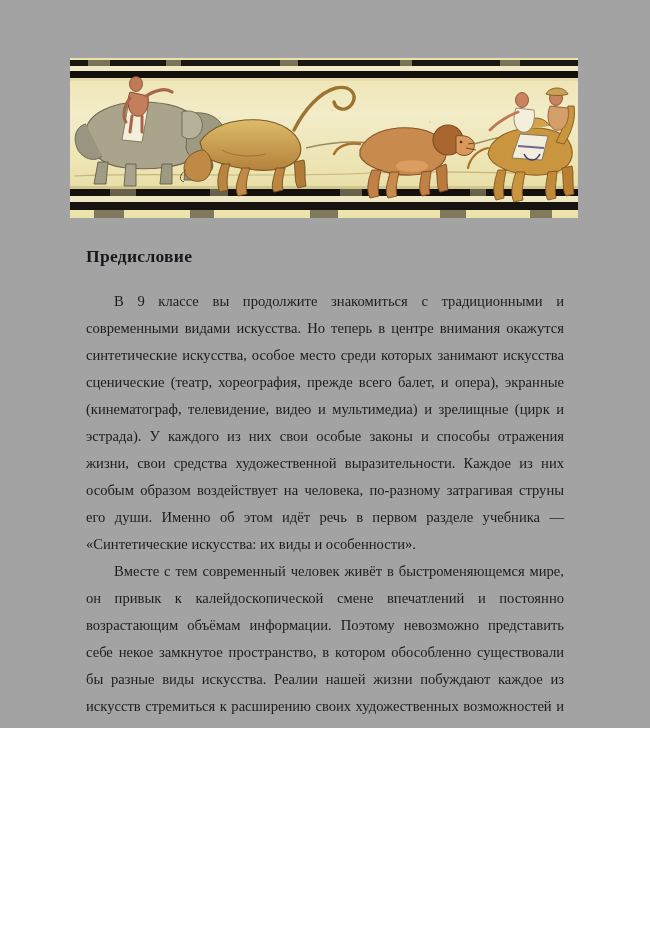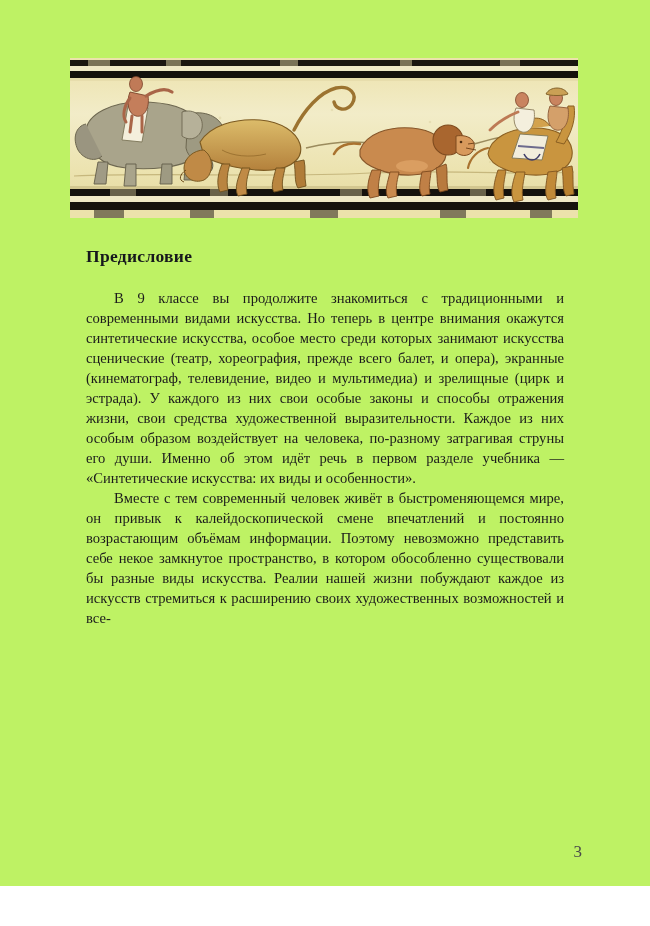--- a/index.html
+++ b/index.html
@@ -4,22 +4,22 @@
 <title>Предисловие</title>
 <style>
   html, body {
     margin: 0;
     padding: 0;
     background: #ffffff;
   }
   .page {
     position: relative;
     width: 650px;
-    height: 886px;
-    background: #bef264;
+    height: 728px;
+    background: #a3a3a3;
     overflow: hidden;
     font-family: "Liberation Serif", "DejaVu Serif", serif;
     color: #1b1b1b;
   }
 
   
   .frieze {
     position: absolute;
     left: 70px;
     top: 58px;
@@ -41,21 +41,21 @@
     color: #16181c;
   }
 
   
   .body-text {
     position: absolute;
     left: 86px;
     top: 288px;
     width: 478px;
     font-size: 14.6px;
-    line-height: 20px;
+    line-height: 27px;
     text-align: justify;
     text-justify: inter-word;
     color: #1c1c1c;
     hyphens: manual;
   }
   .body-text p {
     margin: 0;
     text-indent: 28px;
     text-align: justify;
   }

